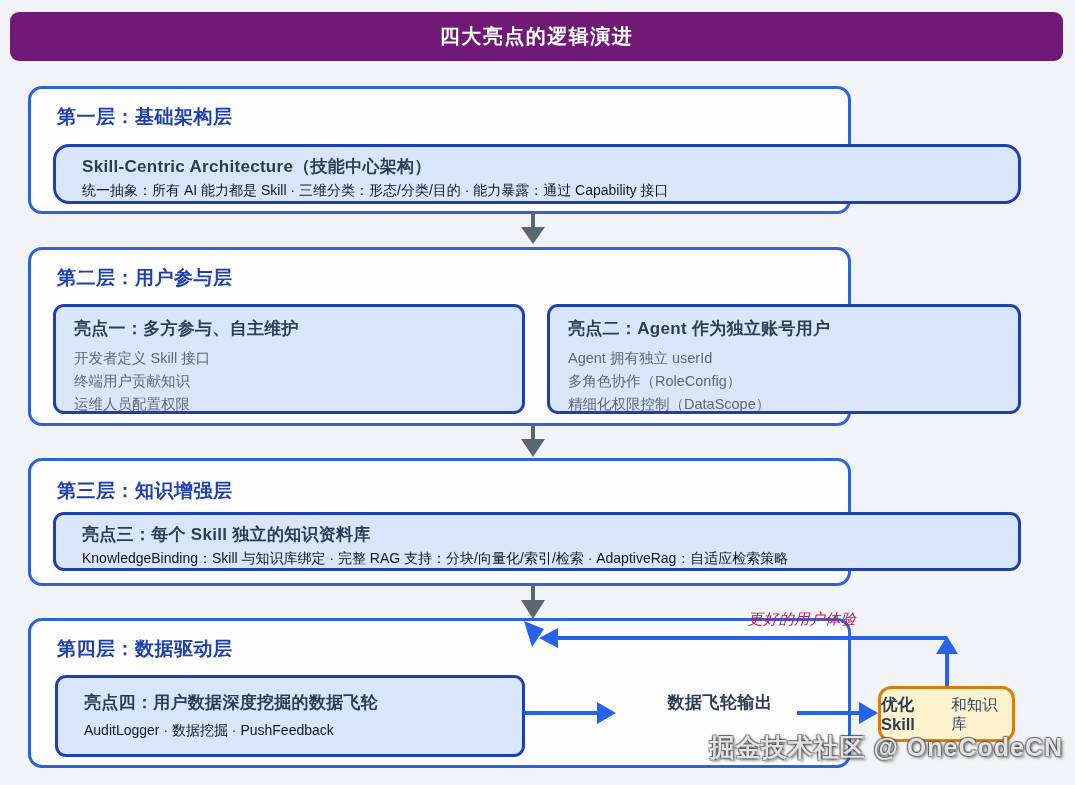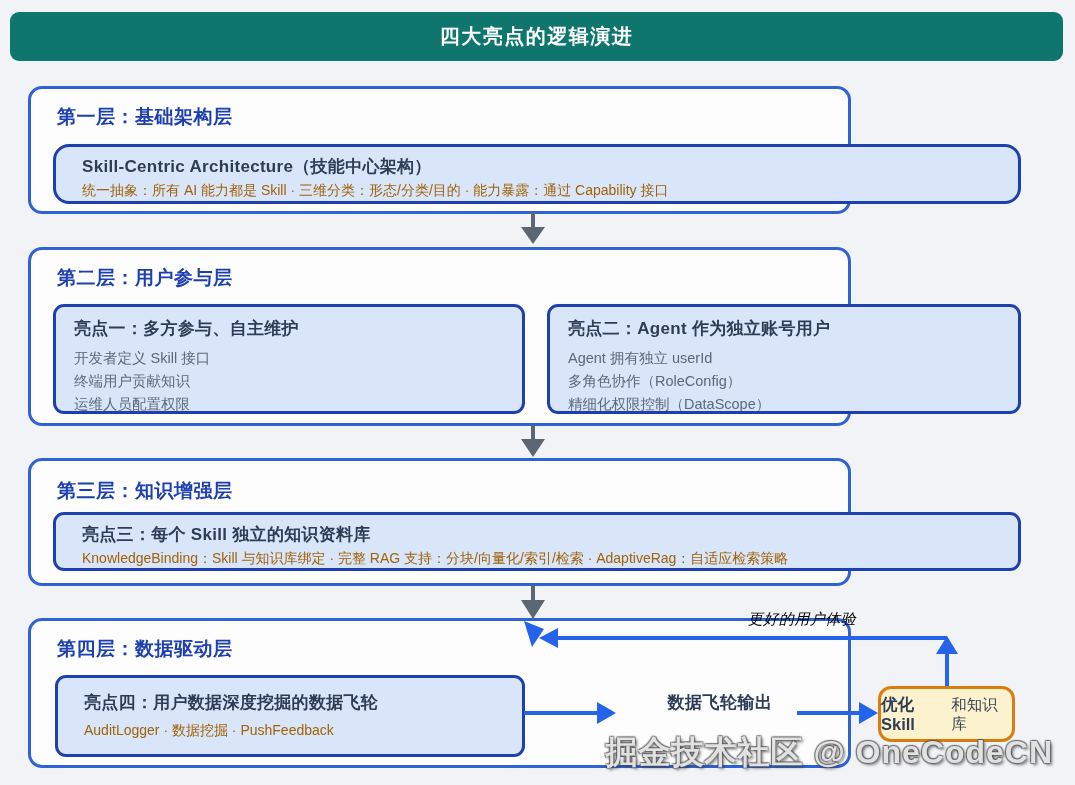--- a/index.html
+++ b/index.html
@@ -3,21 +3,21 @@
 <meta charset="utf-8">
 <style>
   html,body{margin:0;padding:0;}
   body{
     width:1075px;height:785px;position:relative;overflow:hidden;
     background:#f2f3f6;
     font-family:"Liberation Sans","DejaVu Sans",sans-serif;
   }
   .banner{
     position:absolute;left:10px;top:12px;width:1053px;height:49px;
-    background:#0f766e;border-radius:9px;
+    background:#701a75;border-radius:9px;
     display:flex;align-items:center;justify-content:center;
   }
   .banner-title{
     color:#ffffff;font-size:20px;font-weight:bold;letter-spacing:1.5px;
   }
   .layer{
     position:absolute;left:28px;width:823px;
     background:#fdfdfe;border:3px solid #2e63d6;border-radius:14px;
     box-sizing:border-box;
   }
@@ -39,47 +39,47 @@
   .layer-3 .card-wide{top:51px;height:59px;}
   .card-half{top:54px;height:110px;padding:11px 18px 4px 18px;}
   .card-half-left{left:22px;width:472px;}
   .card-half-right{left:516px;width:474px;}
   .card-l4{left:24px;top:54px;width:470px;height:82px;padding:14px 26px;}
   .card-title{
     color:#2e3c55;font-size:17px;font-weight:bold;line-height:22px;letter-spacing:0.3px;
   }
   .card-wide .card-title{line-height:21px;}
   .card-desc{
-    margin-top:4px;color:#a16207;font-size:14px;line-height:18px;
+    margin-top:4px;color:#0f172a;font-size:14px;line-height:18px;
   }
   .card-l4 .card-desc{margin-top:7px;}
   .card-lines{margin-top:7px;color:#5d6878;font-size:14.5px;line-height:23px;}
   .flow-label-output{
     position:absolute;left:630px;top:691px;width:180px;text-align:center;
     color:#2c3c57;font-size:17px;font-weight:bold;letter-spacing:0.5px;
   }
   .flow-label-feedback{
     position:absolute;left:702px;top:610px;width:200px;text-align:center;
-    color:#000000;font-size:15px;font-style:italic;letter-spacing:0.5px;
+    color:#be185d;font-size:15px;font-style:italic;letter-spacing:0.5px;
   }
   .optimize-box{
     position:absolute;left:878px;top:686px;width:137px;height:56px;
     background:#fcf3ce;border:3px solid #d97e0e;border-radius:13px;
     box-sizing:border-box;display:flex;flex-direction:row;
     align-items:center;justify-content:center;z-index:4;
   }
   .optimize-line1{color:#2e3c55;font-size:16.5px;font-weight:bold;line-height:20px;}
   .optimize-line2{color:#3a4659;font-size:15.5px;line-height:19px;}
   .arrow-overlay{
     position:absolute;left:0;top:0;width:1075px;height:785px;
     z-index:5;pointer-events:none;
   }
   .watermark{
-    position:absolute;right:22px;top:731px;z-index:6;
-    color:rgba(238,238,238,0.92);font-size:32px;font-weight:bold;letter-spacing:1px;
+    position:absolute;right:12px;top:731px;z-index:6;
+    color:rgba(238,238,238,0.92);font-size:25px;font-weight:bold;letter-spacing:1px;
     text-shadow:-1px -1px 1px rgba(70,70,70,.6),1px -1px 1px rgba(70,70,70,.6),
                 -1px 1px 1px rgba(70,70,70,.6),2px 2px 3px rgba(55,55,55,.65);
     white-space:nowrap;
     margin-left:28px;
   }
 </style>
 </head>
 <body>
 
 <div class="banner">

